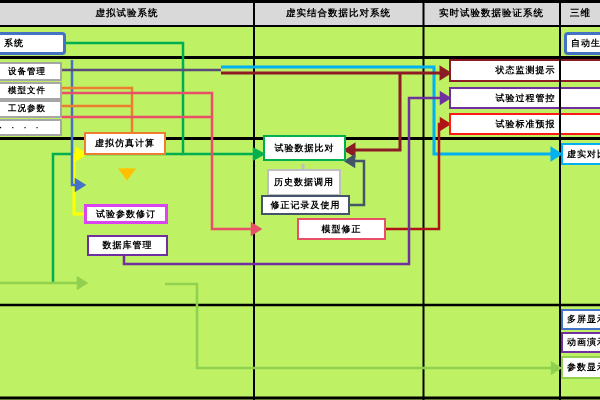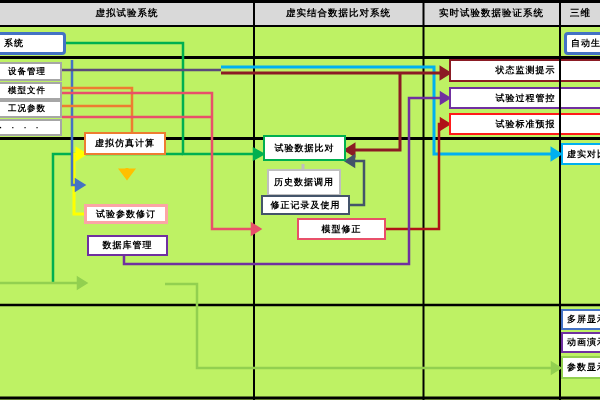--- a/index.html
+++ b/index.html
@@ -16,21 +16,21 @@
   }
   .box{
     position:absolute;background:#fff;color:#000;display:flex;
     align-items:center;justify-content:center;font-size:9px;font-weight:bold;
     z-index:3;white-space:nowrap;box-sizing:border-box;letter-spacing:1px;
   }
   .b-blue   {border:3px solid #4472c4;border-radius:4px;}
   .b-blue2  {border:2px solid #4472c4;}
   .b-gray   {border:2px solid #a6a6a6;font-weight:bold;font-size:8.5px;}
   .b-orange {border:2.5px solid #ed7d31;}
-  .b-yellow {border:3px solid #fca5a5;}
+  .b-yellow {border:3px solid #d946ef;}
   .b-purple {border:2.5px solid #7030a0;}
   .b-lgreen {border:2.5px solid #92d050;}
   .b-green  {border:2.5px solid #00b050;}
   .b-lgray  {border:2px solid #bfbfbf;}
   .b-slate  {border:2px solid #44546a;}
   .b-coral  {border:2.5px solid #e8506a;margin-left:36px;}
   .b-maroon {border:2.5px solid #8b1b24;}
   .b-red    {border:2.5px solid #ff1a1a;}
   .b-cyan   {border:2.5px solid #00b0f0;}
   .left-al{justify-content:flex-start;padding-left:4px;}

